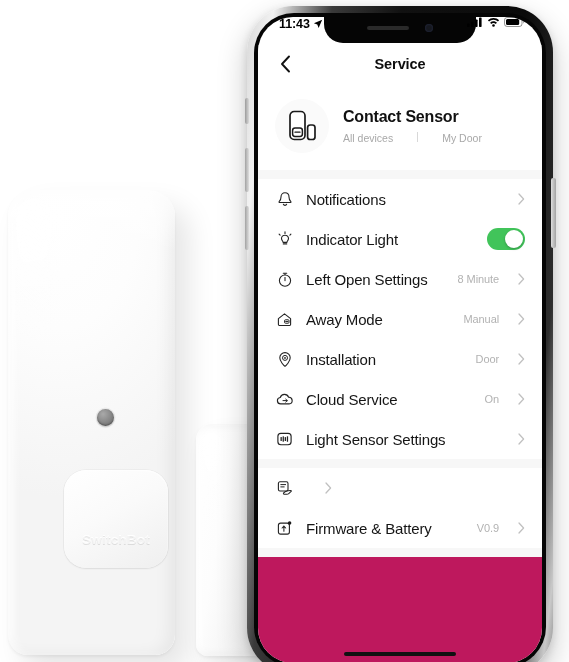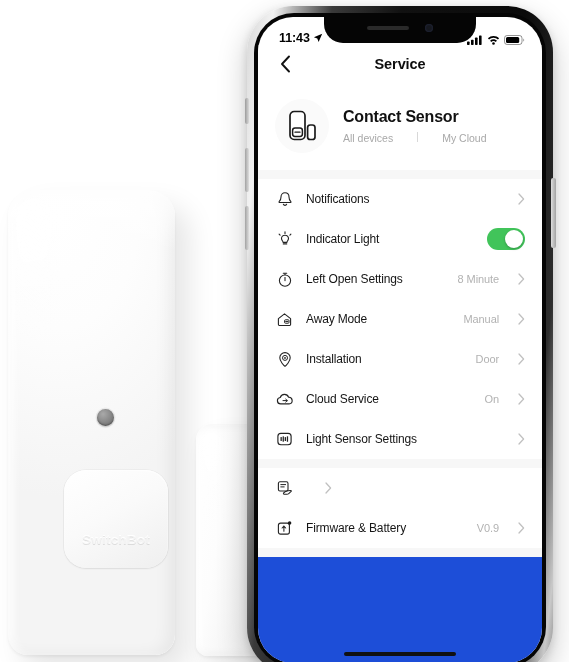--- a/index.html
+++ b/index.html
@@ -216,21 +216,21 @@
     background: #16181f;
     box-shadow: inset 0 0 2px #2c3350;
     margin-top: -4px;
   }
 
   
   .status-bar {
     position: relative;
     height: 28px;
     display: flex;
-    align-items: flex-end;
+    align-items: flex-start;
     justify-content: space-between;
     padding: 0 17px 0 21px;
     z-index: 7;
   }
   .status-time {
     font-size: 12.5px;
     font-weight: bold;
     color: #000;
     display: flex;
     align-items: center;
@@ -264,21 +264,21 @@
   }
   .nav-title {
     font-size: 14.5px;
     font-weight: bold;
     color: #0d0d0d;
     letter-spacing: -0.1px;
   }
 
   
   .content {
-    background: #1d4ed8;
+    background: #be185d;
     height: calc(100% - 66px);
     overflow: hidden;
   }
 
   
   .device-card {
     background: #fff;
     padding: 16px 17px 17px 17px;
     display: flex;
     align-items: center;
@@ -327,21 +327,21 @@
     cursor: pointer;
   }
   .row-icon {
     width: 19px;
     flex: none;
     display: flex;
     align-items: center;
     justify-content: center;
   }
   .row-label {
-    font-size: 12px;
+    font-size: 15px;
     color: #151515;
     font-weight: 500;
     letter-spacing: -0.15px;
     flex: 1;
   }
   .row-value {
     font-size: 11px;
     color: #b2b2b2;
     letter-spacing: -0.1px;
   }
@@ -451,21 +451,21 @@
             <rect x="10.6" y="22" width="9.8" height="8.4" rx="2.4" fill="#fff" stroke="#1b1b1b" stroke-width="1.5"></rect>
             <line x1="13" y1="26.2" x2="18" y2="26.2" stroke="#1b1b1b" stroke-width="1.3" stroke-linecap="round"></line>
             <rect x="25.6" y="19" width="7.4" height="14.5" rx="2.6" fill="#fff" stroke="#1b1b1b" stroke-width="1.7"></rect>
           </svg>
         </div>
         <div class="device-meta">
           <div class="device-name">Contact Sensor</div>
           <div class="device-sub">
             <span>All devices</span>
             <span class="sub-div"></span>
-            <span>My Cloud</span>
+            <span>My Door</span>
           </div>
         </div>
       </div>
 
       <div class="gap"></div>
 
       <div class="list-group">
 
         <div class="row">
           <span class="row-icon">

